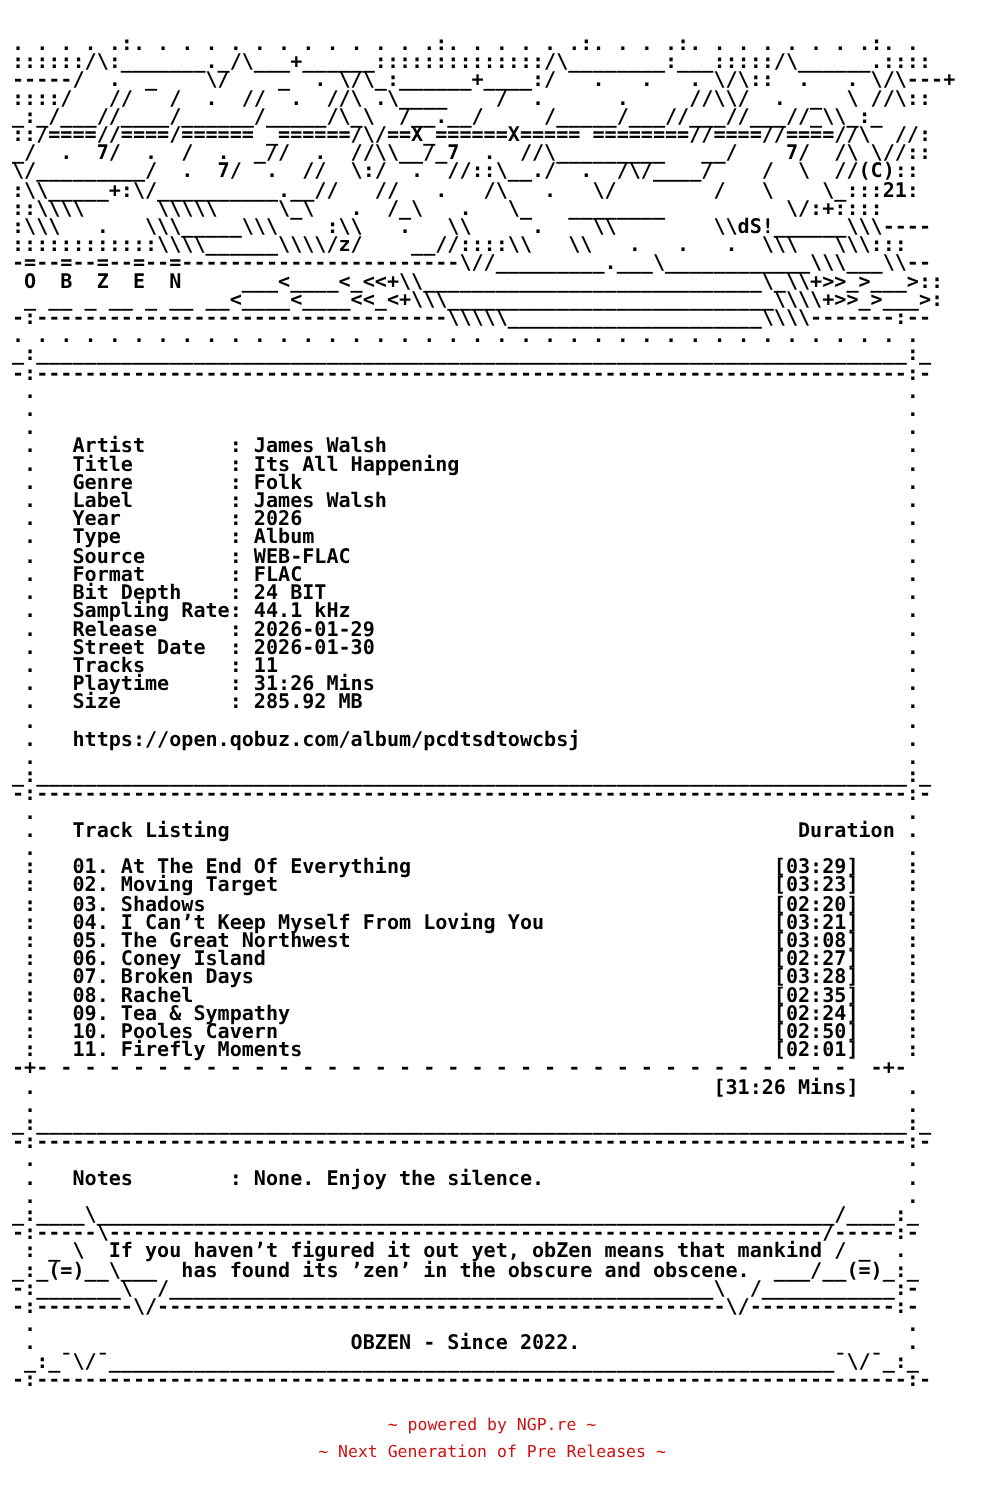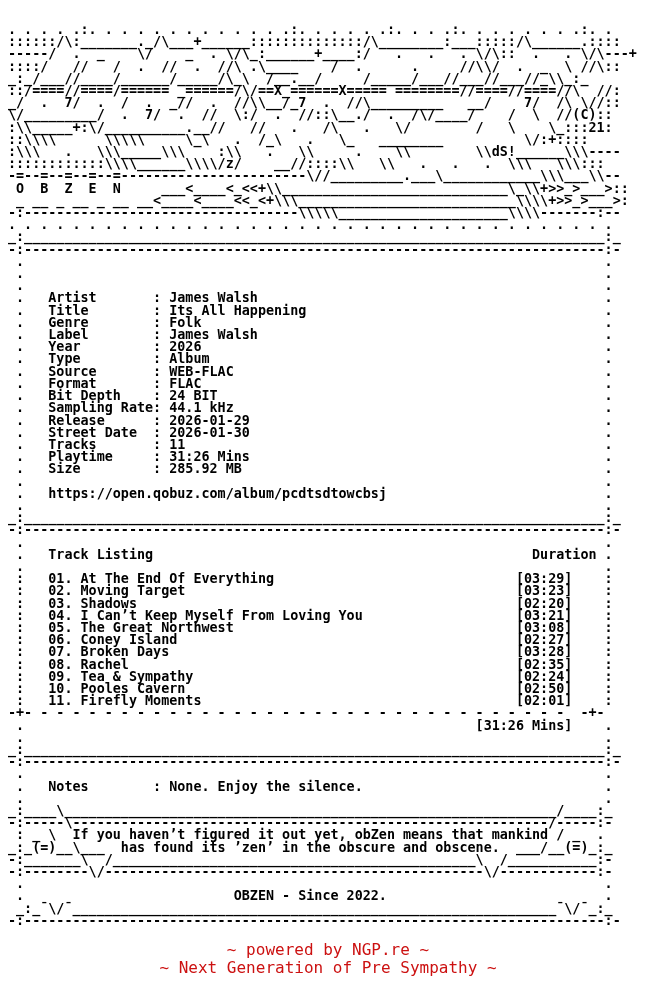--- a/index.html
+++ b/index.html
@@ -19,21 +19,21 @@
     line-height: 12.2px;
     color: #000000;
     white-space: pre;
     letter-spacing: 0;
   }
   pre.nfo:first-child { padding-top: 24px; }
   .redline {
     text-align: center;
     color: #cc1111;
     font-family: "DejaVu Sans Mono", monospace;
-    font-size: 16px;
+    font-size: 11px;
     line-height: 18px;
     white-space: pre;
   }
   .redline.first { margin-top: 14px; }
 </style>
 </head>
 <body>
 
 <div class="page">
   <pre class="nfo">. . . . .:. . . . . . . . . . . . .:. . . . . .:. . . .:. . . . . . . .:. .
@@ -104,14 +104,14 @@
 -:-----\-----------------------------------------------------------/-----:-
  : _ \  If you haven’t figured it out yet, obZen means that mankind / _  .
 _:_(=)__\___  has found its ’zen’ in the obscure and obscene.  ___/__(=)_:_
 -:_______\  /_____________________________________________\  /___________:-
 -:--------\/-----------------------------------------------\/------------:-
  .                                                                        .
  .                          OBZEN - Since 2022.                           .
  _:_¯\/¯____________________________________________________________¯\/¯_:_
 -:------------------------------------------------------------------------:-</pre>
   <div class="redline first">~ powered by NGP.re ~</div>
-  <div class="redline">~ Next Generation of Pre Sympathy ~</div>
+  <div class="redline">~ Next Generation of Pre Releases ~</div>
 </div>
 
 </body></html>

